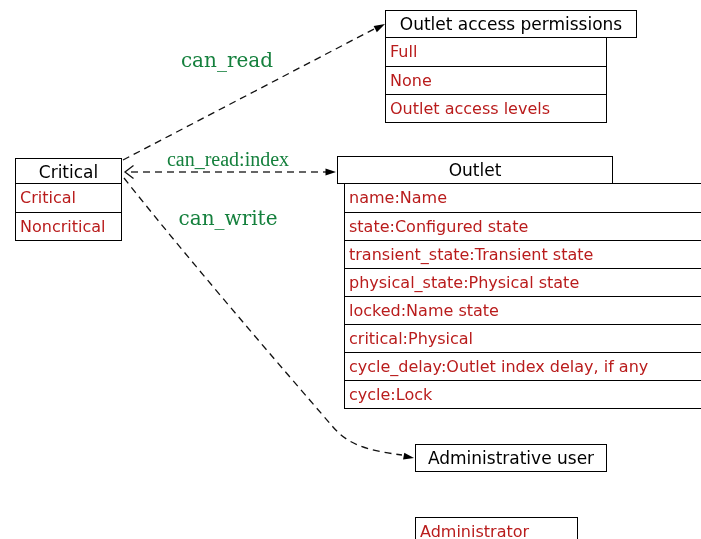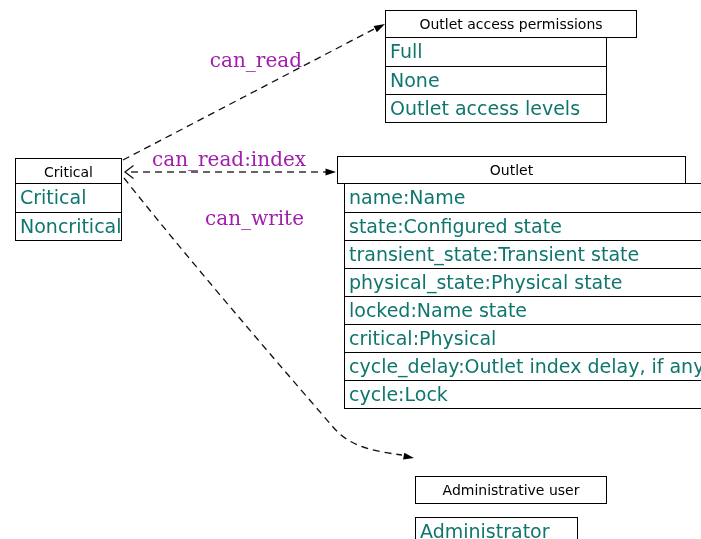--- a/index.html
+++ b/index.html
@@ -18,52 +18,52 @@
     z-index: 0;
   }
   .hdr {
     position: absolute;
     box-sizing: border-box;
     border: 1px solid #000;
     background: #fff;
     height: 28px;
     line-height: 26px;
     text-align: center;
-    font-size: 14px;
+    font-size: 17px;
     color: #000;
     white-space: nowrap;
     overflow: hidden;
     z-index: 1;
   }
   .rowsbox {
     position: absolute;
     box-sizing: border-box;
     border: 1px solid #000;
     background: #fff;
     z-index: 1;
   }
   .row {
     height: 28px;
     line-height: 27px;
     box-sizing: border-box;
     border-top: 1px solid #000;
     padding-left: 4px;
-    font-size: 19px;
-    color: #0f766e;
+    font-size: 16px;
+    color: #b91c1c;
     white-space: nowrap;
     overflow: hidden;
   }
   .row:first-child { border-top: 0; }
   .edge-label {
     position: absolute;
     font-family: "DejaVu Serif", serif;
     font-size: 20px;
     line-height: 21px;
-    color: #a21caf;
-    text-align: right;
+    color: #15803d;
+    text-align: center;
     white-space: nowrap;
     z-index: 2;
   }
 </style>
 </head>
 <body>
 
 <div class="canvas">
 
   <svg class="edges" width="701" height="539" viewBox="0 0 701 539" xmlns="http://www.w3.org/2000/svg">
@@ -90,38 +90,38 @@
   <div>
     <div class="hdr" style="left:385px; top:10px; width:252px;">Outlet access permissions</div>
     <div class="rowsbox" style="left:385px; top:37px; width:222px;">
       <div class="row">Full</div>
       <div class="row">None</div>
       <div class="row">Outlet access levels</div>
     </div>
   </div>
 
   <div>
-    <div class="hdr" style="left:337px; top:156px; width:349px;">Outlet</div>
+    <div class="hdr" style="left:337px; top:156px; width:276px;">Outlet</div>
     <div class="rowsbox" style="left:344px; top:183px; width:418px;">
       <div class="row">name:Name</div>
       <div class="row">state:Configured state</div>
       <div class="row">transient_state:Transient state</div>
       <div class="row">physical_state:Physical state</div>
       <div class="row">locked:Name state</div>
       <div class="row">critical:Physical</div>
       <div class="row">cycle_delay:Outlet index delay, if any</div>
       <div class="row">cycle:Lock</div>
     </div>
   </div>
 
   <div>
-    <div class="hdr" style="left:415px; top:444px; width:192px;margin-top:32px;">Administrative user</div>
+    <div class="hdr" style="left:415px; top:444px; width:192px;">Administrative user</div>
     <div class="rowsbox" style="left:415px; top:471px; width:163px;margin-top:46px;">
       <div class="row">Administrator</div>
       <div class="row">Regular state</div>
     </div>
   </div>
 
   <div class="edge-label" style="left:152px; top:50px; width:150px;">can_read</div>
-  <div class="edge-label" style="left:152px; top:149px; width:152px;">can_read:index</div>
+  <div class="edge-label" style="left:152px; top:149px; width:152px;font-family:Liberation Serif, serif;">can_read:index</div>
   <div class="edge-label" style="left:152px; top:208px; width:152px;">can_write</div>
 
 </div>
 
 </body></html>

